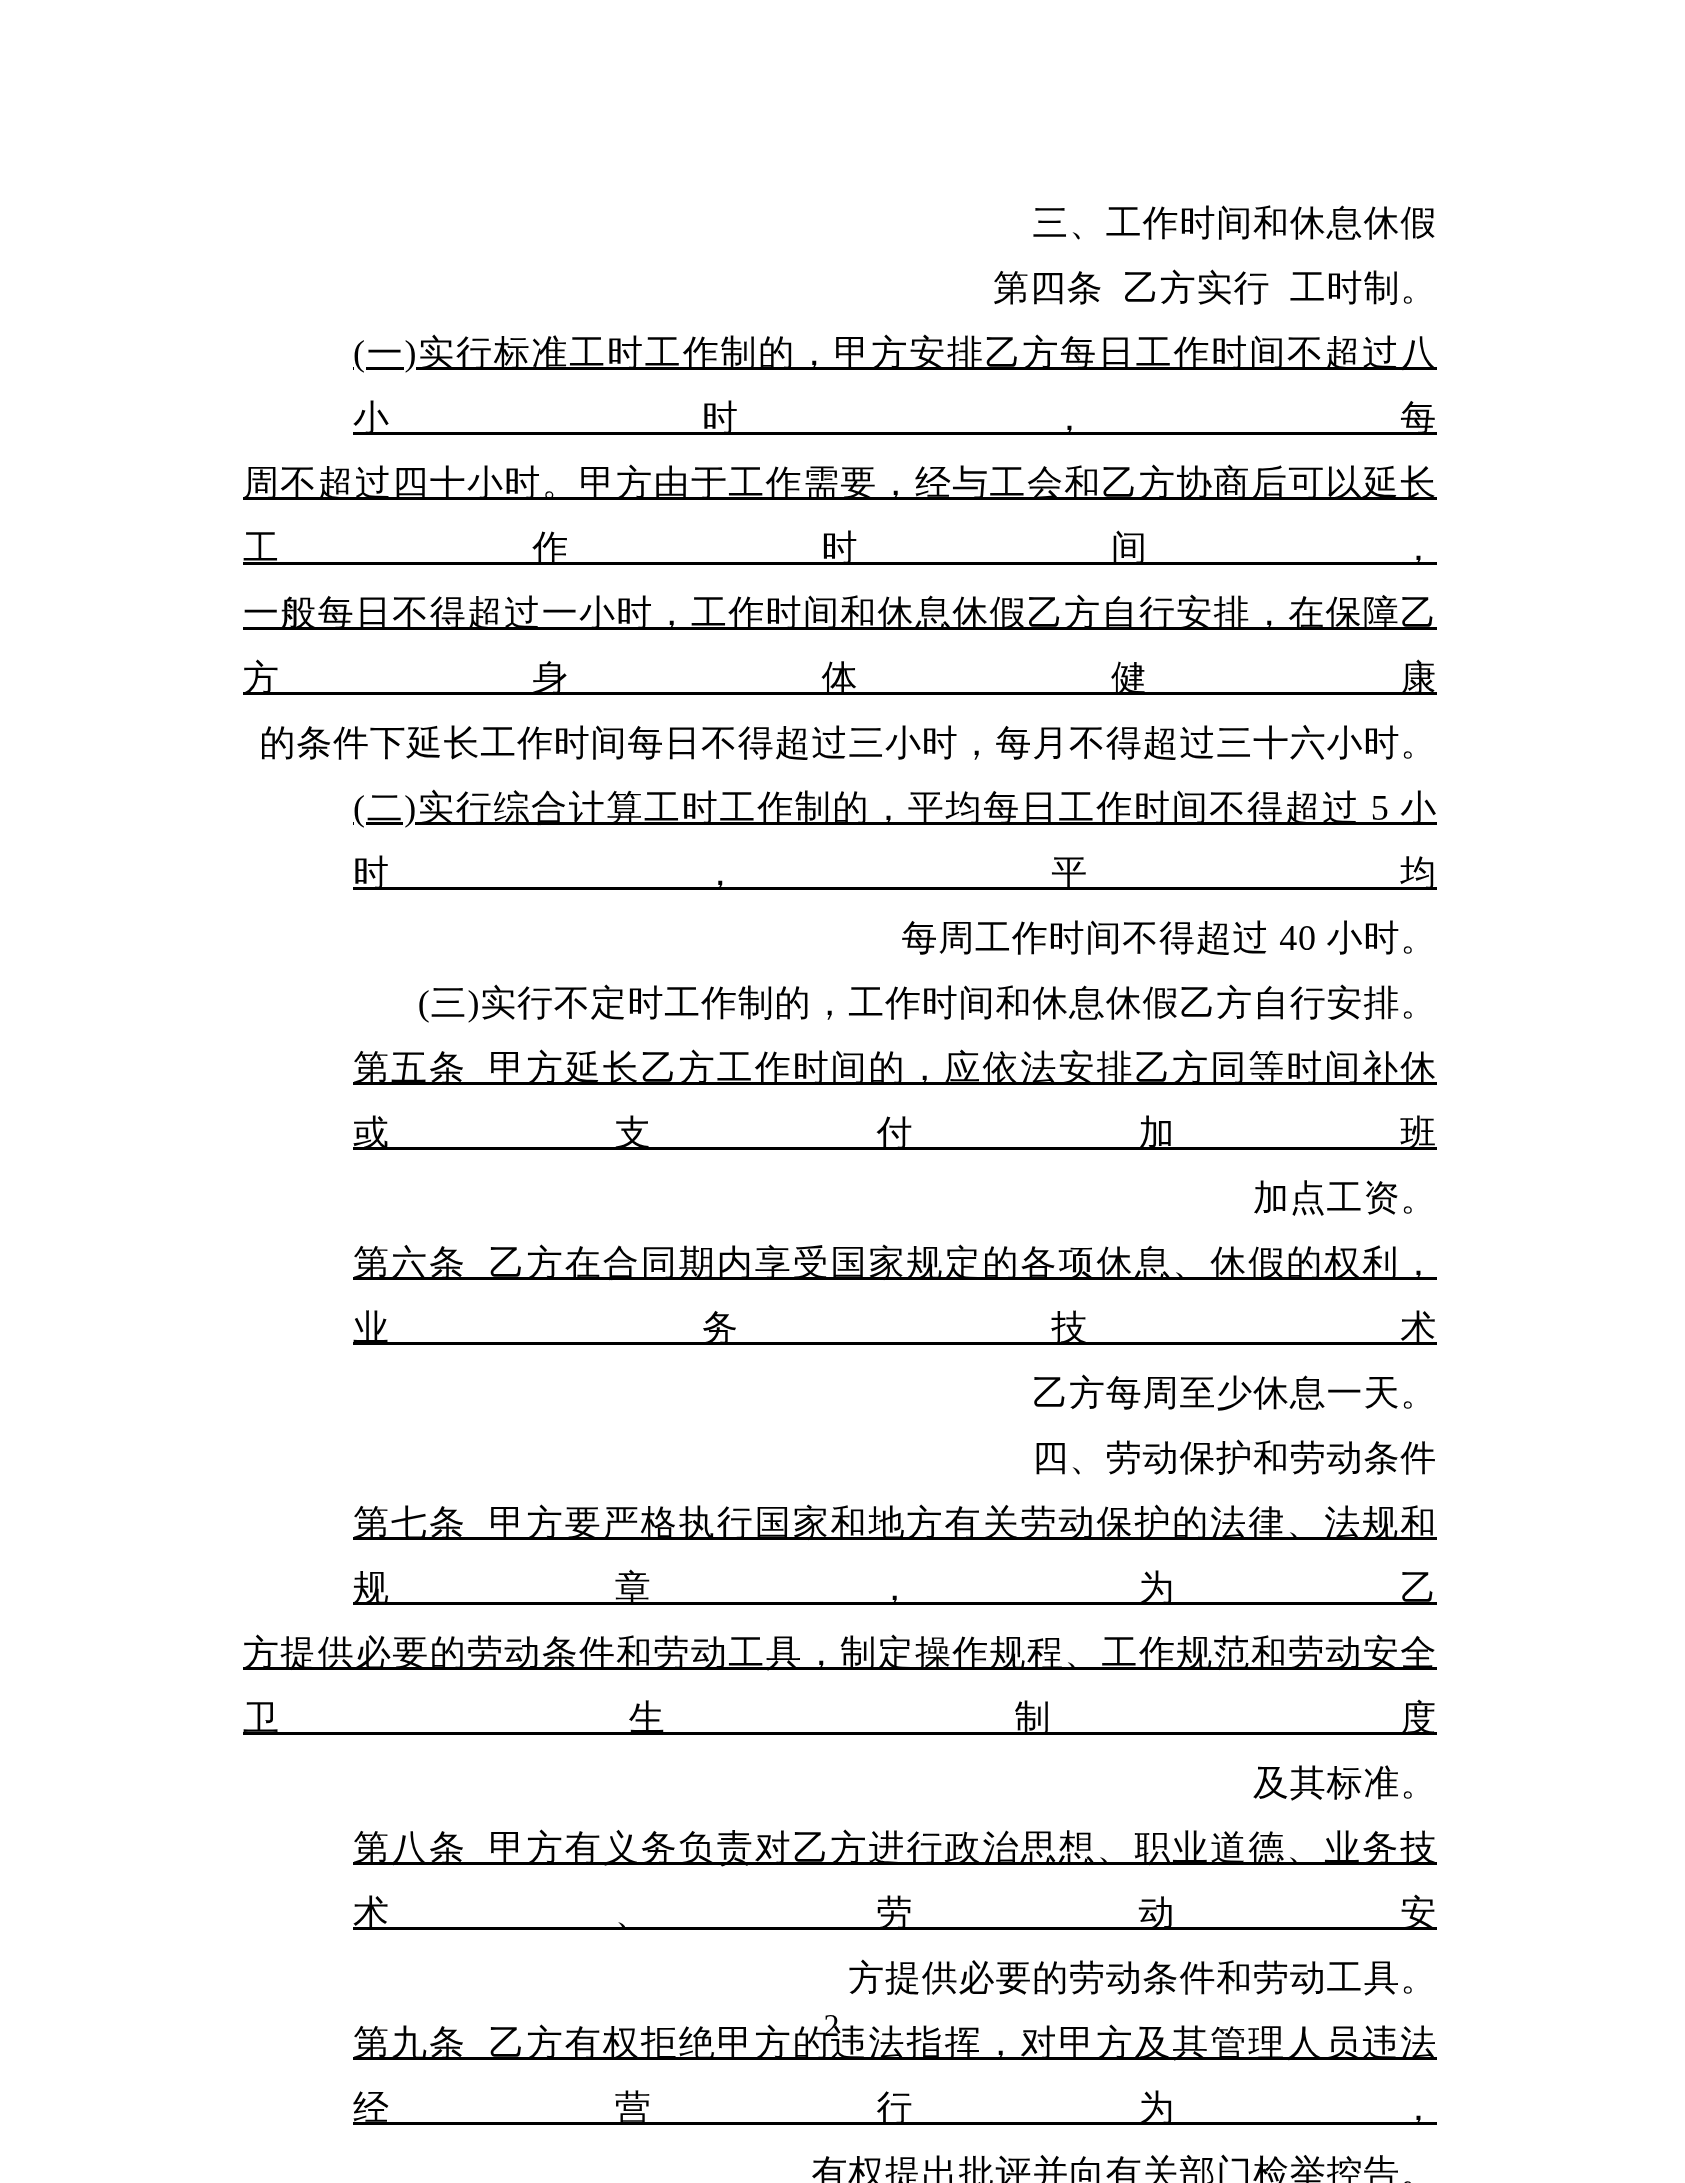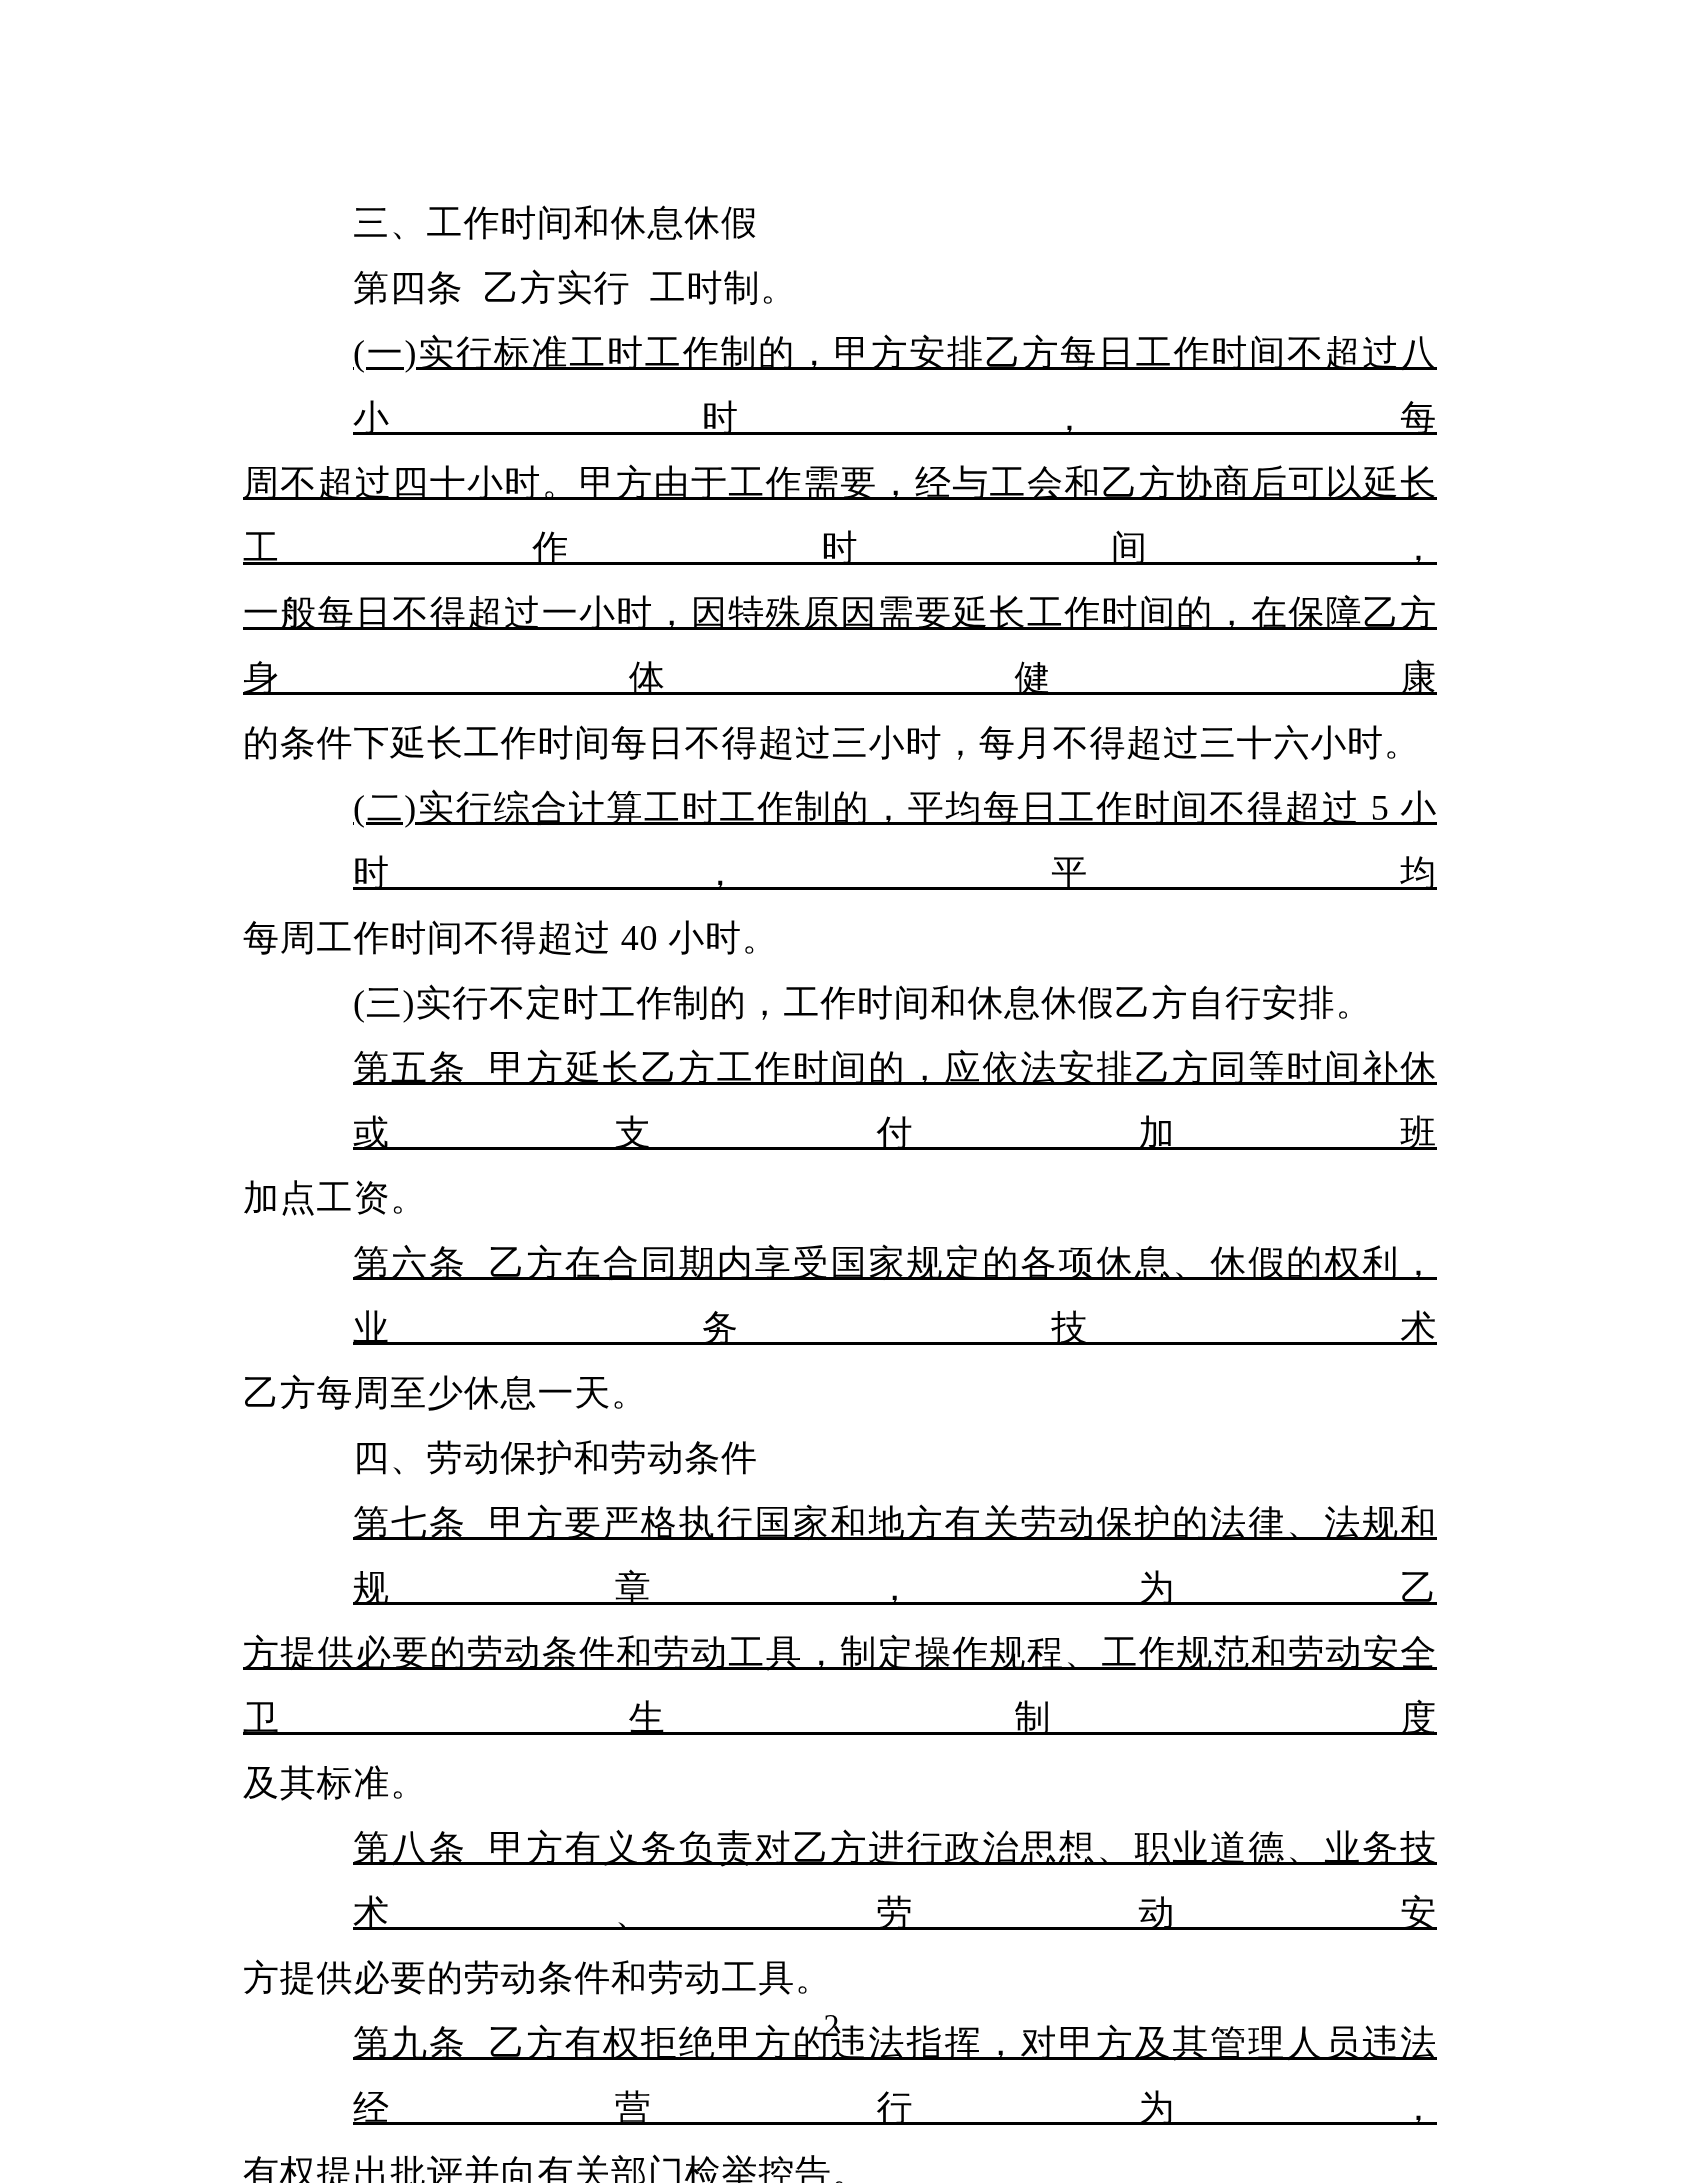--- a/index.html
+++ b/index.html
@@ -24,21 +24,21 @@
     position: absolute;
     left: 243px;
     top: 191px;
     width: 1194px;
   }
   .line {
     font-size: 36px;
     line-height: 65px;
     min-height: 65px;
     white-space: pre-wrap;
-    text-align: left;
+    text-align: right;
     letter-spacing: 0.8px;
   }
   .line.fill {
     text-align: justify;
     text-align-last: justify;
     text-decoration: underline;
   }
   .line.indent {
     padding-left: 110px;
   }
@@ -54,21 +54,21 @@
 </style>
 </head>
 <body>
 
 <div class="page">
   <div class="content" id="doc-body">
       <div class="line indent">三、工作时间和休息休假</div>
       <div class="line indent">第四条  乙方实行  工时制。</div>
       <div class="line indent fill">(一)实行标准工时工作制的，甲方安排乙方每日工作时间不超过八小时，每</div>
       <div class="line fill">周不超过四十小时。甲方由于工作需要，经与工会和乙方协商后可以延长工作时间，</div>
-      <div class="line fill">一般每日不得超过一小时，因特殊原因需要延长工作时间的，在保障乙方身体健康</div>
+      <div class="line fill">一般每日不得超过一小时，工作时间和休息休假乙方自行安排，在保障乙方身体健康</div>
       <div class="line">的条件下延长工作时间每日不得超过三小时，每月不得超过三十六小时。</div>
       <div class="line indent fill">(二)实行综合计算工时工作制的，平均每日工作时间不得超过 5 小时，平均</div>
       <div class="line">每周工作时间不得超过 40 小时。</div>
       <div class="line indent">(三)实行不定时工作制的，工作时间和休息休假乙方自行安排。</div>
       <div class="line indent fill">第五条  甲方延长乙方工作时间的，应依法安排乙方同等时间补休或支付加班</div>
       <div class="line">加点工资。</div>
       <div class="line indent fill">第六条  乙方在合同期内享受国家规定的各项休息、休假的权利，业务技术</div>
       <div class="line">乙方每周至少休息一天。</div>
       <div class="line indent">四、劳动保护和劳动条件</div>
       <div class="line indent fill">第七条  甲方要严格执行国家和地方有关劳动保护的法律、法规和规章，为乙</div>

